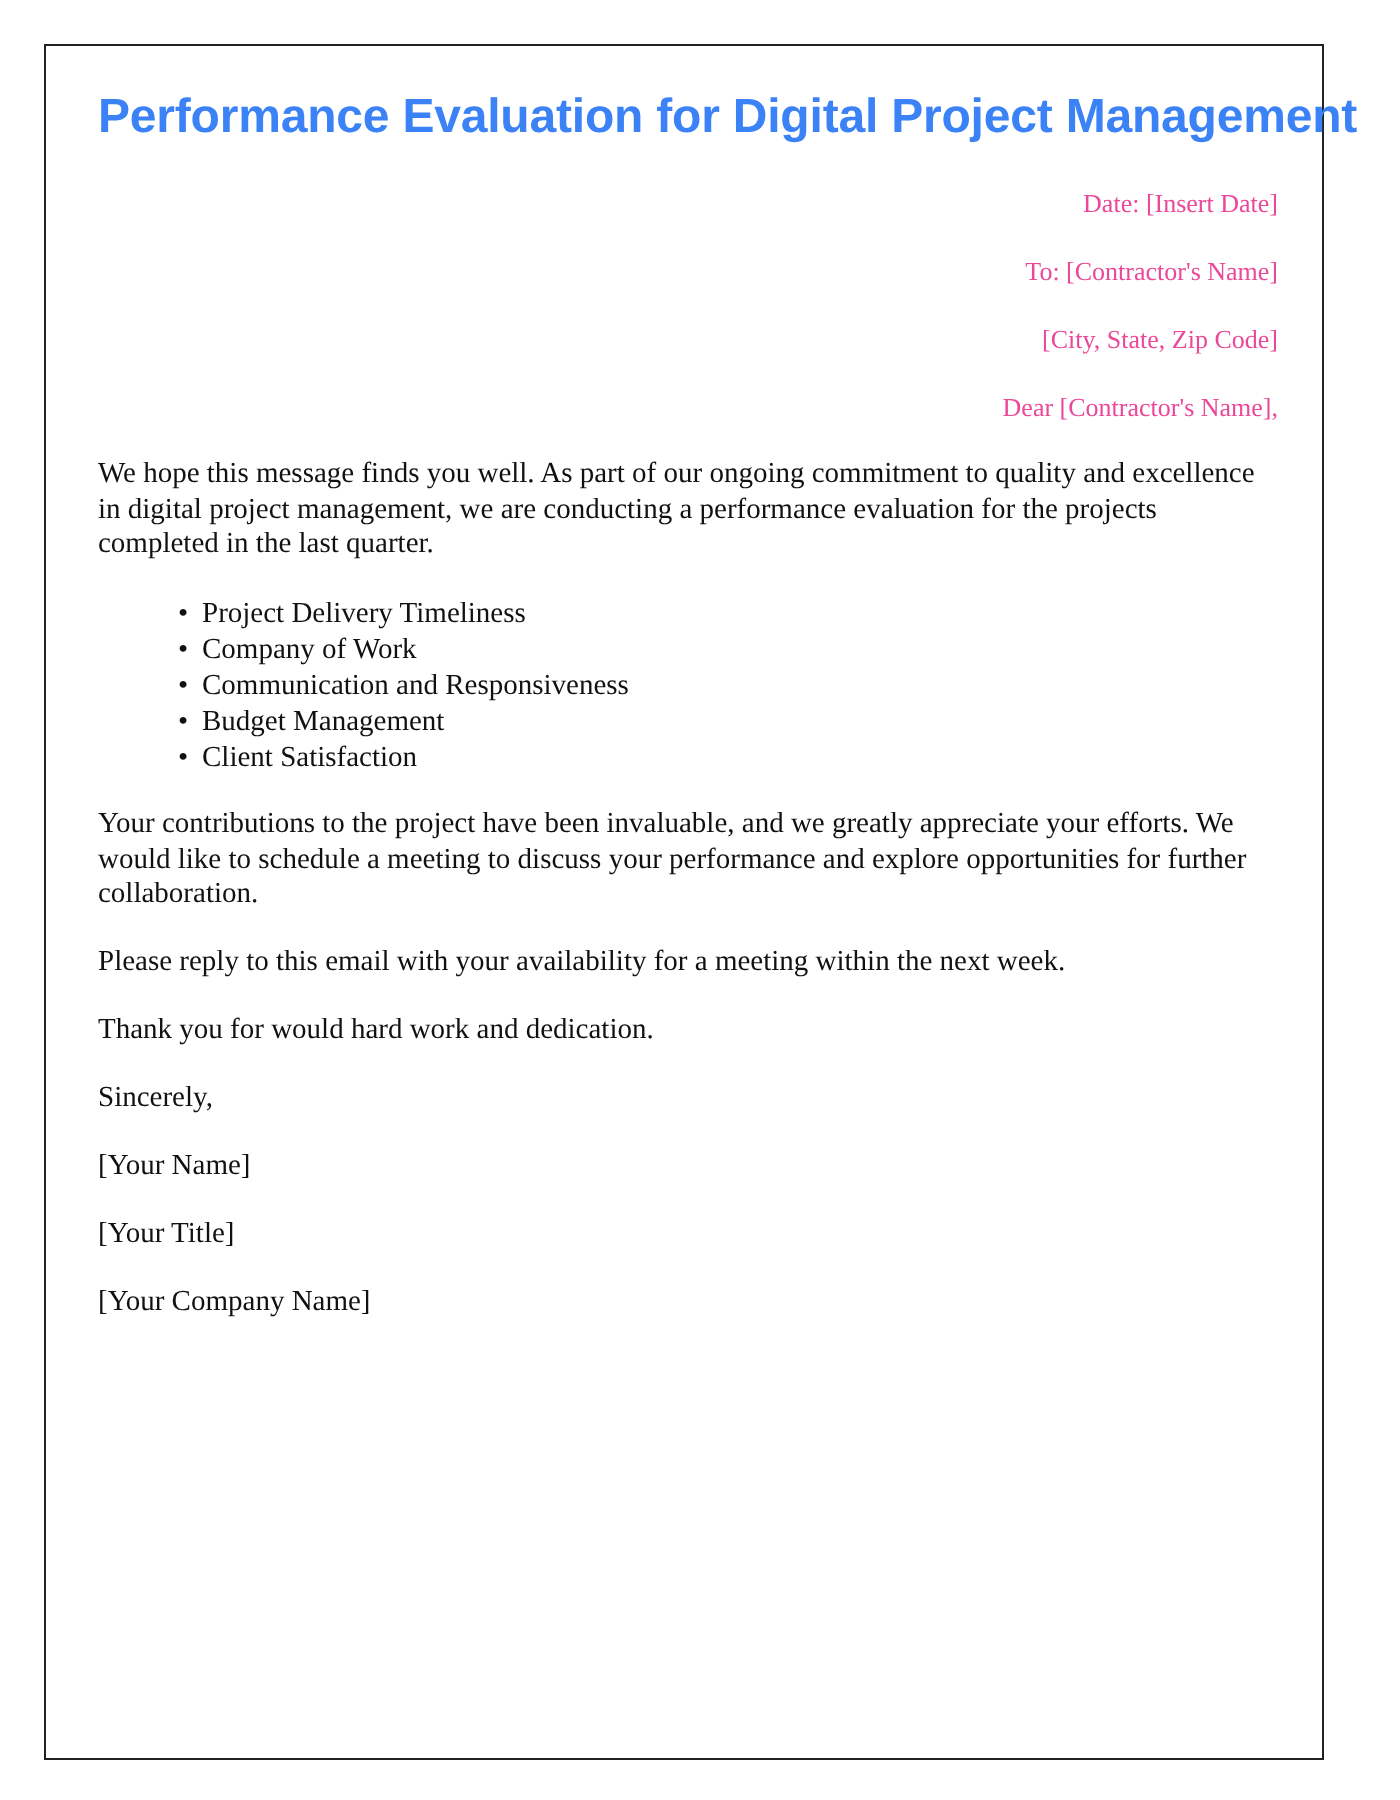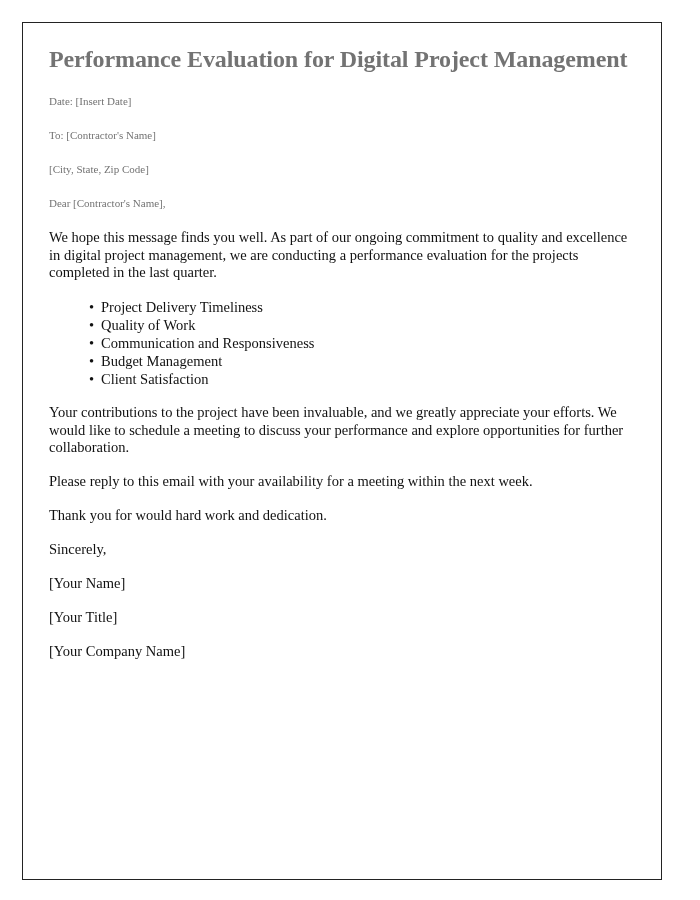--- a/index.html
+++ b/index.html
@@ -28,36 +28,36 @@
   }
 
   #doc-body {
     position: absolute;
     left: 26px;
     top: 22px;
     width: 590px;
   }
 
   .doc-title {
-    font-family: Liberation Serif, serif;
+    font-family: Liberation Sans, sans-serif;
     font-size: 24px;
     font-weight: bold;
     line-height: 28px;
     letter-spacing: -0.1px;
     margin: 0 0 20px 0;
-    color: #737373;
+    color: #3b82f6;
     white-space: nowrap;
   }
 
   .para {
-    font-size: 11px;
+    font-size: 13px;
     line-height: 17.5px;
     margin: 0 0 16.5px 0;
-    color: #737373;
-    text-align: left;
+    color: #ec4899;
+    text-align: right;
   }
 
   .section-heading {
     font-size: 17.5px;
     font-weight: bold;
     line-height: 21px;
     margin: 0 0 11px 0;
     color: #000000;
   }
 
@@ -118,21 +118,21 @@
     <p class="block-para">We hope this message finds you well. As part of our ongoing commitment to quality and excellence in digital project management, we are conducting a performance evaluation for the projects completed in the last quarter.</p>
 
 
     <ul class="criteria-list">
       <li>
         <span class="bullet-dot">•</span>
         <span>Project Delivery Timeliness</span>
       </li>
       <li>
         <span class="bullet-dot">•</span>
-        <span>Quality of Work</span>
+        <span>Company of Work</span>
       </li>
       <li>
         <span class="bullet-dot">•</span>
         <span>Communication and Responsiveness</span>
       </li>
       <li>
         <span class="bullet-dot">•</span>
         <span>Budget Management</span>
       </li>
       <li>

